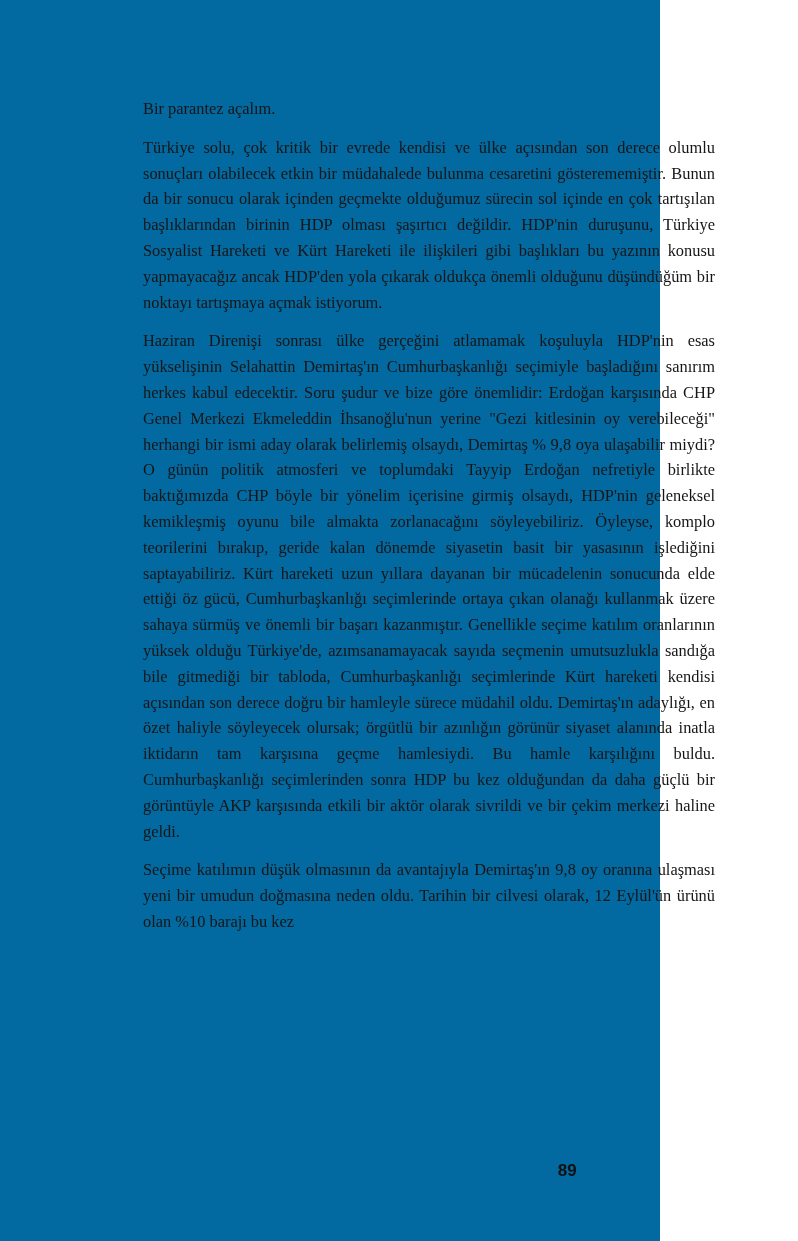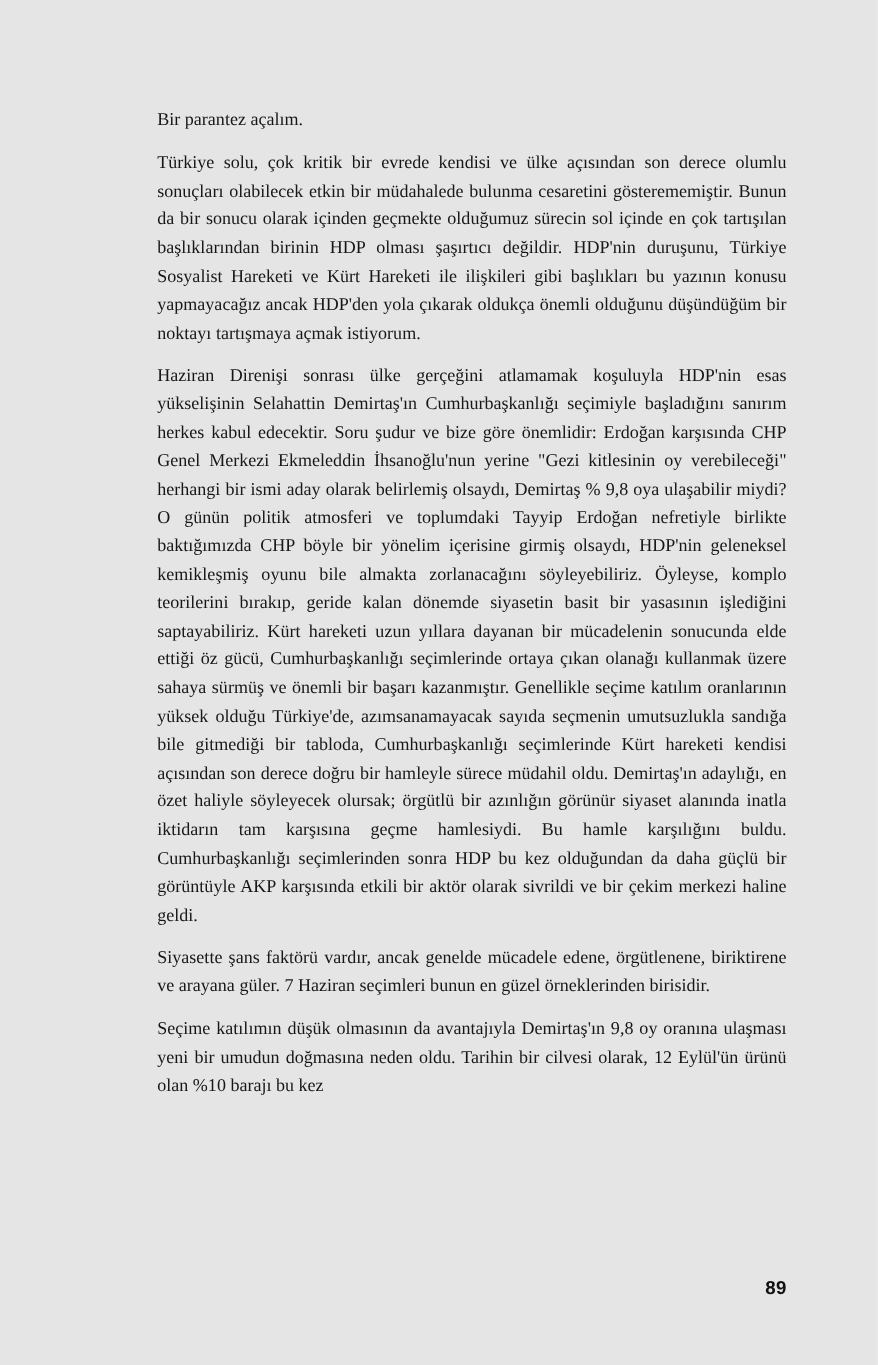--- a/index.html
+++ b/index.html
@@ -12,23 +12,23 @@
     height: 1241px;
     font-family: "Liberation Serif", serif;
     color: #1a1a1a;
     position: relative;
     overflow: hidden;
   }
   .page {
     position: absolute;
     left: 0;
     top: 0;
-    width: 798px;
+    width: 660px;
     height: 1241px;
-    background: #e5e5e5;
+    background: #0369a1;
   }
   .content {
     position: absolute;
     left: 143px;
     top: 96px;
     width: 572px;
   }
   p.para {
     margin: 0 0 13px 0;
     font-size: 16.4px;
@@ -53,17 +53,16 @@
   }
 </style>
 </head>
 <body>
 
 <div class="page">
   <div class="content">
     <p class="para">Bir parantez açalım.</p>
     <p class="para">Türkiye solu, çok kritik bir evrede kendisi ve ülke açısından son derece olumlu sonuçları olabilecek etkin bir müdahalede bulunma cesaretini gösterememiştir. Bunun da bir sonucu olarak içinden geçmekte olduğumuz sürecin sol içinde en çok tartışılan başlıklarından birinin HDP olması şaşırtıcı değildir. HDP'nin duruşunu, Türkiye Sosyalist Hareketi ve Kürt Hareketi ile ilişkileri gibi başlıkları bu yazının konusu yapmayacağız ancak HDP'den yola çıkarak oldukça önemli olduğunu düşündüğüm bir noktayı tartışmaya açmak istiyorum.</p>
     <p class="para">Haziran Direnişi sonrası ülke gerçeğini atlamamak koşuluyla HDP'nin esas yükselişinin Selahattin Demirtaş'ın Cumhurbaşkanlığı seçimiyle başladığını sanırım herkes kabul edecektir. Soru şudur ve bize göre önemlidir: Erdoğan karşısında CHP Genel Merkezi Ekmeleddin İhsanoğlu'nun yerine "Gezi kitlesinin oy verebileceği" herhangi bir ismi aday olarak belirlemiş olsaydı, Demirtaş % 9,8 oya ulaşabilir miydi? O günün politik atmosferi ve toplumdaki Tayyip Erdoğan nefretiyle birlikte baktığımızda CHP böyle bir yönelim içerisine girmiş olsaydı, HDP'nin geleneksel kemikleşmiş oyunu bile almakta zorlanacağını söyleyebiliriz. Öyleyse, komplo teorilerini bırakıp, geride kalan dönemde siyasetin basit bir yasasının işlediğini saptayabiliriz. Kürt hareketi uzun yıllara dayanan bir mücadelenin sonucunda elde ettiği öz gücü, Cumhurbaşkanlığı seçimlerinde ortaya çıkan olanağı kullanmak üzere sahaya sürmüş ve önemli bir başarı kazanmıştır. Genellikle seçime katılım oranlarının yüksek olduğu Türkiye'de, azımsanamayacak sayıda seçmenin umutsuzlukla sandığa bile gitmediği bir tabloda, Cumhurbaşkanlığı seçimlerinde Kürt hareketi kendisi açısından son derece doğru bir hamleyle sürece müdahil oldu. Demirtaş'ın adaylığı, en özet haliyle söyleyecek olursak; örgütlü bir azınlığın görünür siyaset alanında inatla iktidarın tam karşısına geçme hamlesiydi. Bu hamle karşılığını buldu. Cumhurbaşkanlığı seçimlerinden sonra HDP bu kez olduğundan da daha güçlü bir görüntüyle AKP karşısında etkili bir aktör olarak sivrildi ve bir çekim merkezi haline geldi.</p>
-    <p class="para">Siyasette şans faktörü vardır, ancak genelde mücadele edene, örgütlenene, biriktirene ve arayana güler. 7 Haziran seçimleri bunun en güzel örneklerinden birisidir.</p>
     <p class="para">Seçime katılımın düşük olmasının da avantajıyla Demirtaş'ın 9,8 oy oranına ulaşması yeni bir umudun doğmasına neden oldu. Tarihin bir cilvesi olarak, 12 Eylül'ün ürünü olan %10 barajı bu kez</p>
   </div>
   <div class="page-number">89</div>
 </div>
 
 </body></html>

